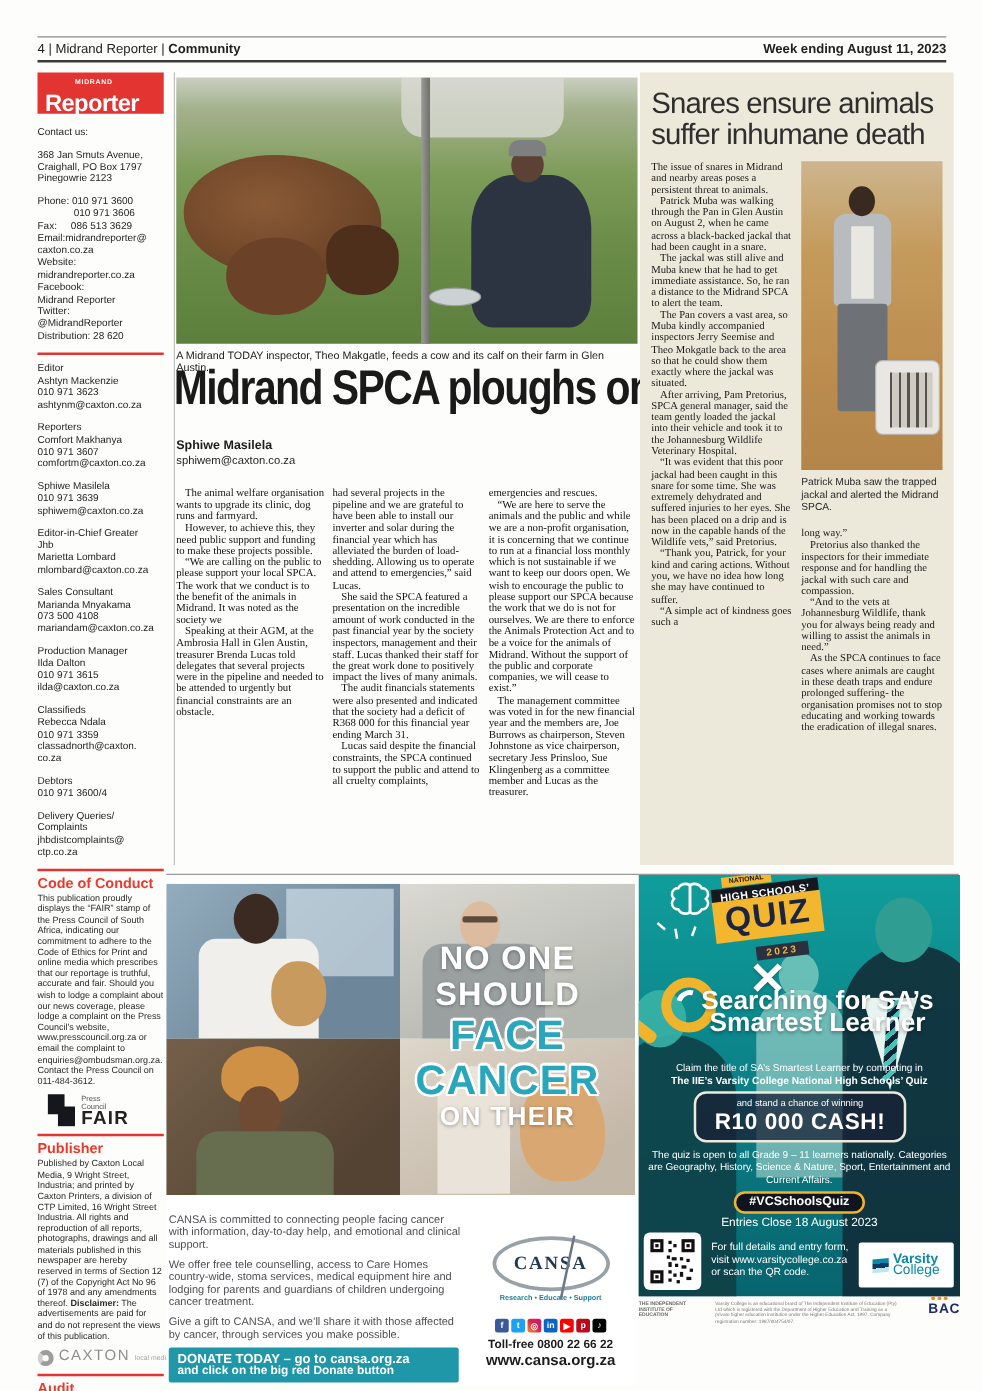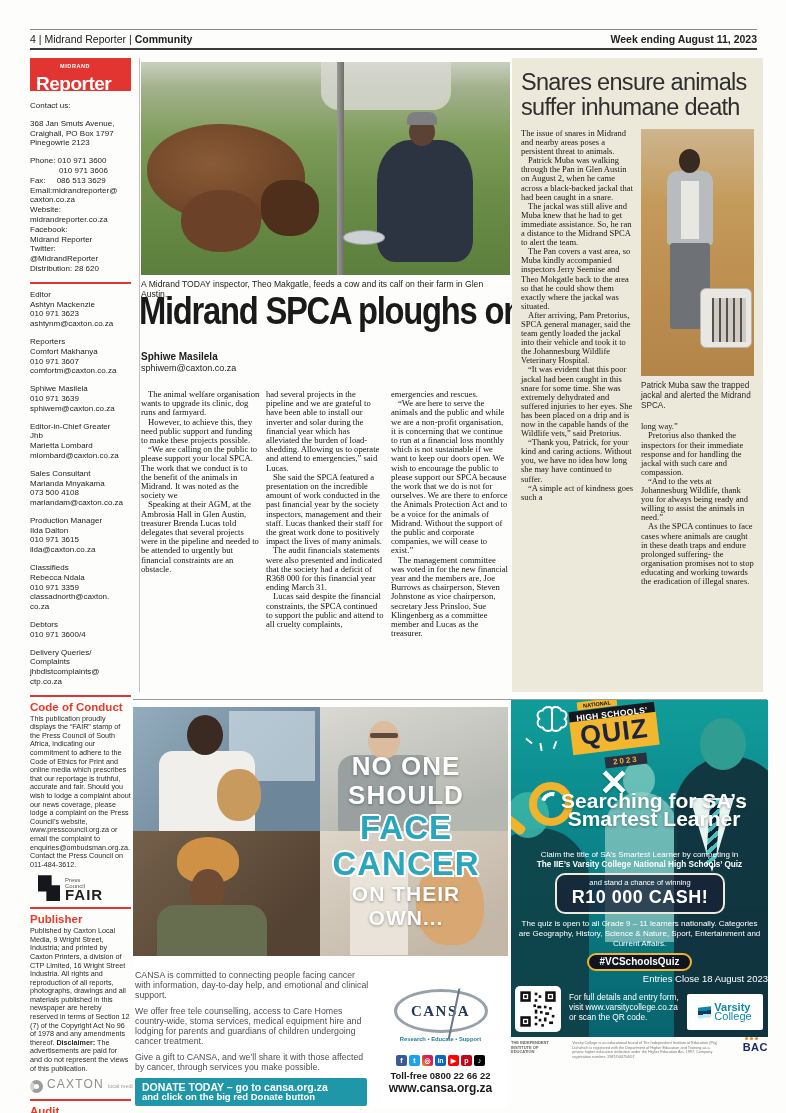--- a/index.html
+++ b/index.html
@@ -131,21 +131,21 @@
 .q-handle{position:absolute;left:-14px;top:118px;width:30px;height:10px;background:#f0b42c;border-radius:4px;transform:rotate(38deg);z-index:4}
 .q-title{position:absolute;left:48px;top:92px;width:190px;text-align:center;font-size:21px;line-height:18px;font-weight:700;z-index:5;text-shadow:0 1px 3px rgba(0,0,0,.35)}
 .q-claim{position:absolute;left:4px;top:150px;width:249px;text-align:center;font-size:8px;line-height:10px;z-index:5}
 .q-claim b{font-size:8.2px}
 .q-win{position:absolute;left:44px;top:173px;width:170px;border:2px solid #efe9da;border-radius:10px;background:rgba(24,32,54,.75);text-align:center;padding:3px 0 4px;z-index:5}
 .q-win .s{font-size:7.5px}
 .q-win .b{font-size:18px;font-weight:700;letter-spacing:.5px}
 .q-open{position:absolute;left:6px;top:219px;width:245px;text-align:center;font-size:8px;line-height:9.8px;z-index:5}
 .q-tagwrap{position:absolute;left:0;top:251px;width:257px;text-align:center;z-index:5}
 .q-tag{display:inline-block;background:#10141f;border:2px solid #f0b42c;border-radius:11px;padding:1px 10px 2px;font-weight:700;font-size:10px}
-.q-ent{position:absolute;left:0;top:273px;width:257px;text-align:right;font-size:9.5px;z-index:5}
+.q-ent{position:absolute;left:0;top:273px;width:257px;text-align:center;font-size:9.5px;z-index:5}
 .q-qr{position:absolute;left:4px;top:286px;width:46px;height:46px;background:#fff;border-radius:5px;display:flex;align-items:center;justify-content:center;z-index:5}
 .q-det{position:absolute;left:58px;top:292px;width:112px;font-size:8.3px;line-height:10px;z-index:5}
 .q-vc{position:absolute;left:176px;top:294px;width:76px;height:36px;background:#fff;border-radius:2px;display:flex;align-items:center;justify-content:center;gap:3px;z-index:5}
 .q-vc .flag{width:13px;height:11px;background:linear-gradient(180deg,#0c89a8 0 34%,#123a5e 34% 67%,#bfe5ee 67%);transform:skewY(-6deg)}
 .q-vc .tx{line-height:9.5px;font-weight:700;color:#0c89a8;font-size:11px}
 .q-vc .tx .c{font-weight:400}
 .q-fine{position:absolute;left:511px;top:1041px;width:257px;display:flex;gap:23px;align-items:flex-start;color:#777}
 .q-fine .lg{width:42px;font-size:4px;line-height:4.6px;font-weight:700;color:#666}
 .q-fine .bd{width:162px;font-size:3.8px;line-height:4.6px}
 .q-fine .bac{margin-left:auto;font-size:11px;font-weight:700;color:#1d2b6e;letter-spacing:.5px;position:relative}
@@ -338,21 +338,20 @@
     <div class="cell c4">
       <div class="kid"></div>
       <div class="dog"></div>
     </div>
     <div class="overlay">
       <div class="ov-w1">NO ONE</div>
       <div class="ov-w1">SHOULD</div>
       <div class="ov-t">FACE</div>
       <div class="ov-t">CANCER</div>
       <div class="ov-w2">ON THEIR</div>
-      <div class="ov-w2">OWN...</div>
     </div>
 
   </div>
   <div class="cansa-body">
     <div class="cansa-left">
       <p>CANSA is committed to connecting people facing cancer with information, day-to-day help, and emotional and clinical support.</p>
       <p>We offer free tele counselling, access to Care Homes country-wide, stoma services, medical equipment hire and lodging for parents and guardians of children undergoing cancer treatment.</p>
       <p>Give a gift to CANSA, and we’ll share it with those affected by cancer, through services you make possible.</p>
       <div class="donate">
         <div class="l1">DONATE TODAY – go to cansa.org.za</div>

